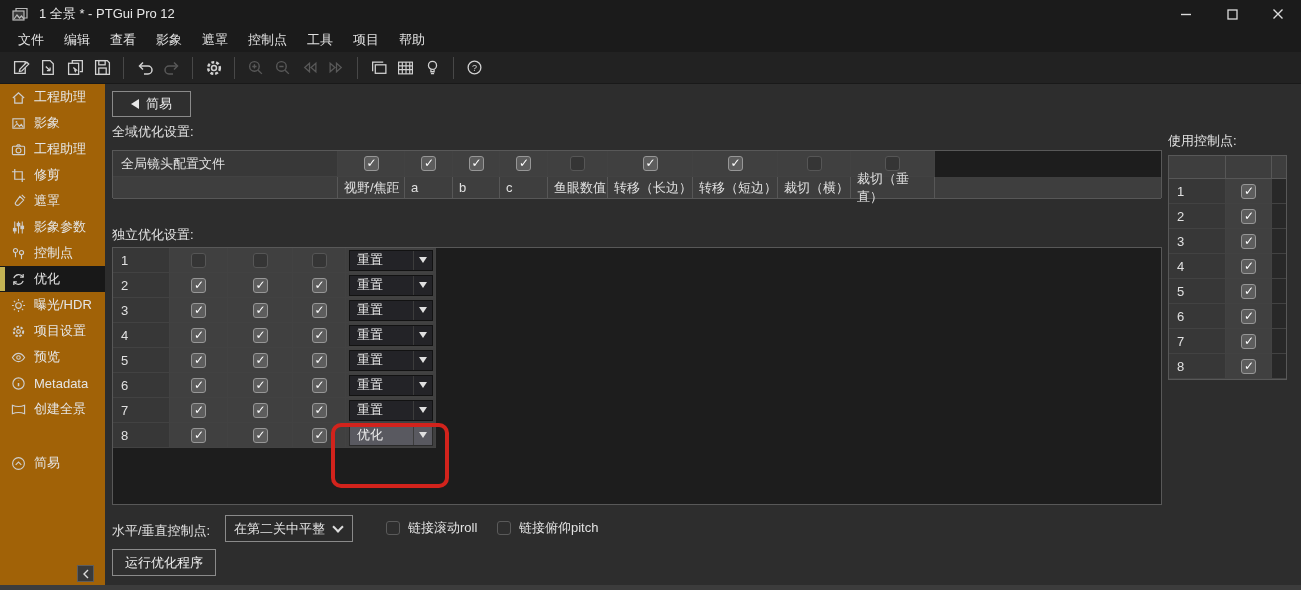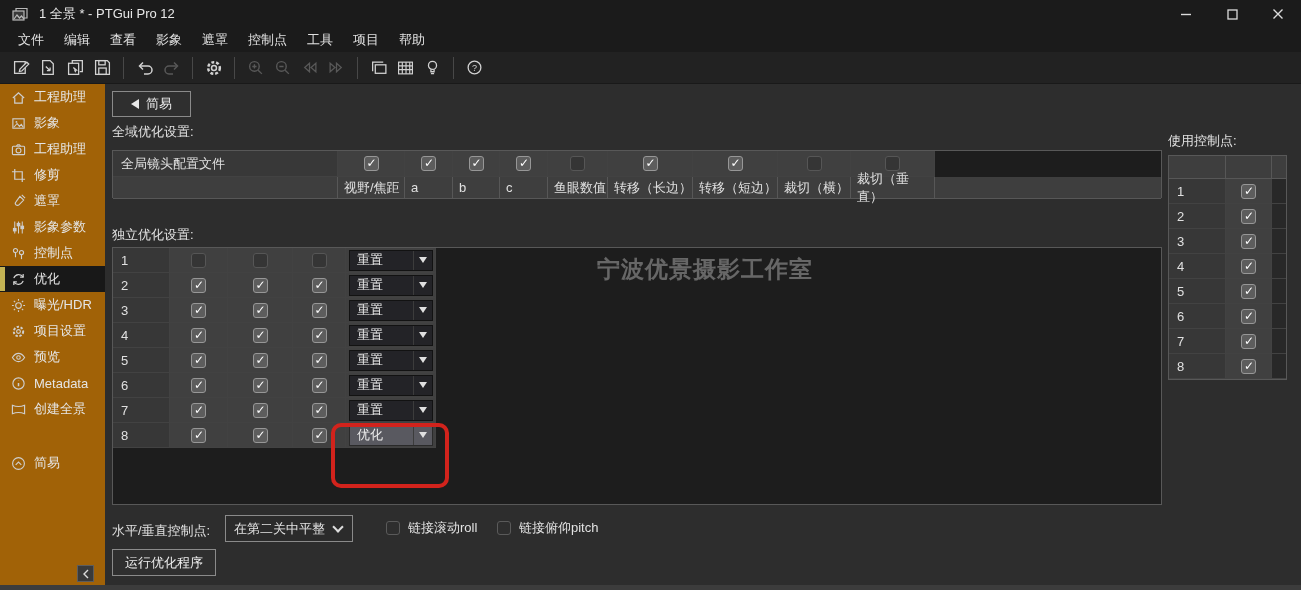--- a/index.html
+++ b/index.html
@@ -602,21 +602,20 @@
           <div class="td cell-dark" style="width:90px;justify-content:flex-start">
               <div class="dd hl">
                 <span class="val">优化</span>
                 <span class="dd-arrow"></span>
               </div>
             </div>
           <div class="td cell-filler" style="flex:1"></div>
         </div>
       </div>
 
-      <div class="wm1">宁波优景摄影工作室</div>
 
       <div class="red-box"></div>
 
       <div class="hv-label">水平/垂直控制点:</div>
       <div class="hv-select">
         <span class="val">在第二关中平整</span>
         <span class="chev-down"></span>
       </div>
       <div class="chk-row chk-roll">
         <span class="cb-sm"></span>

